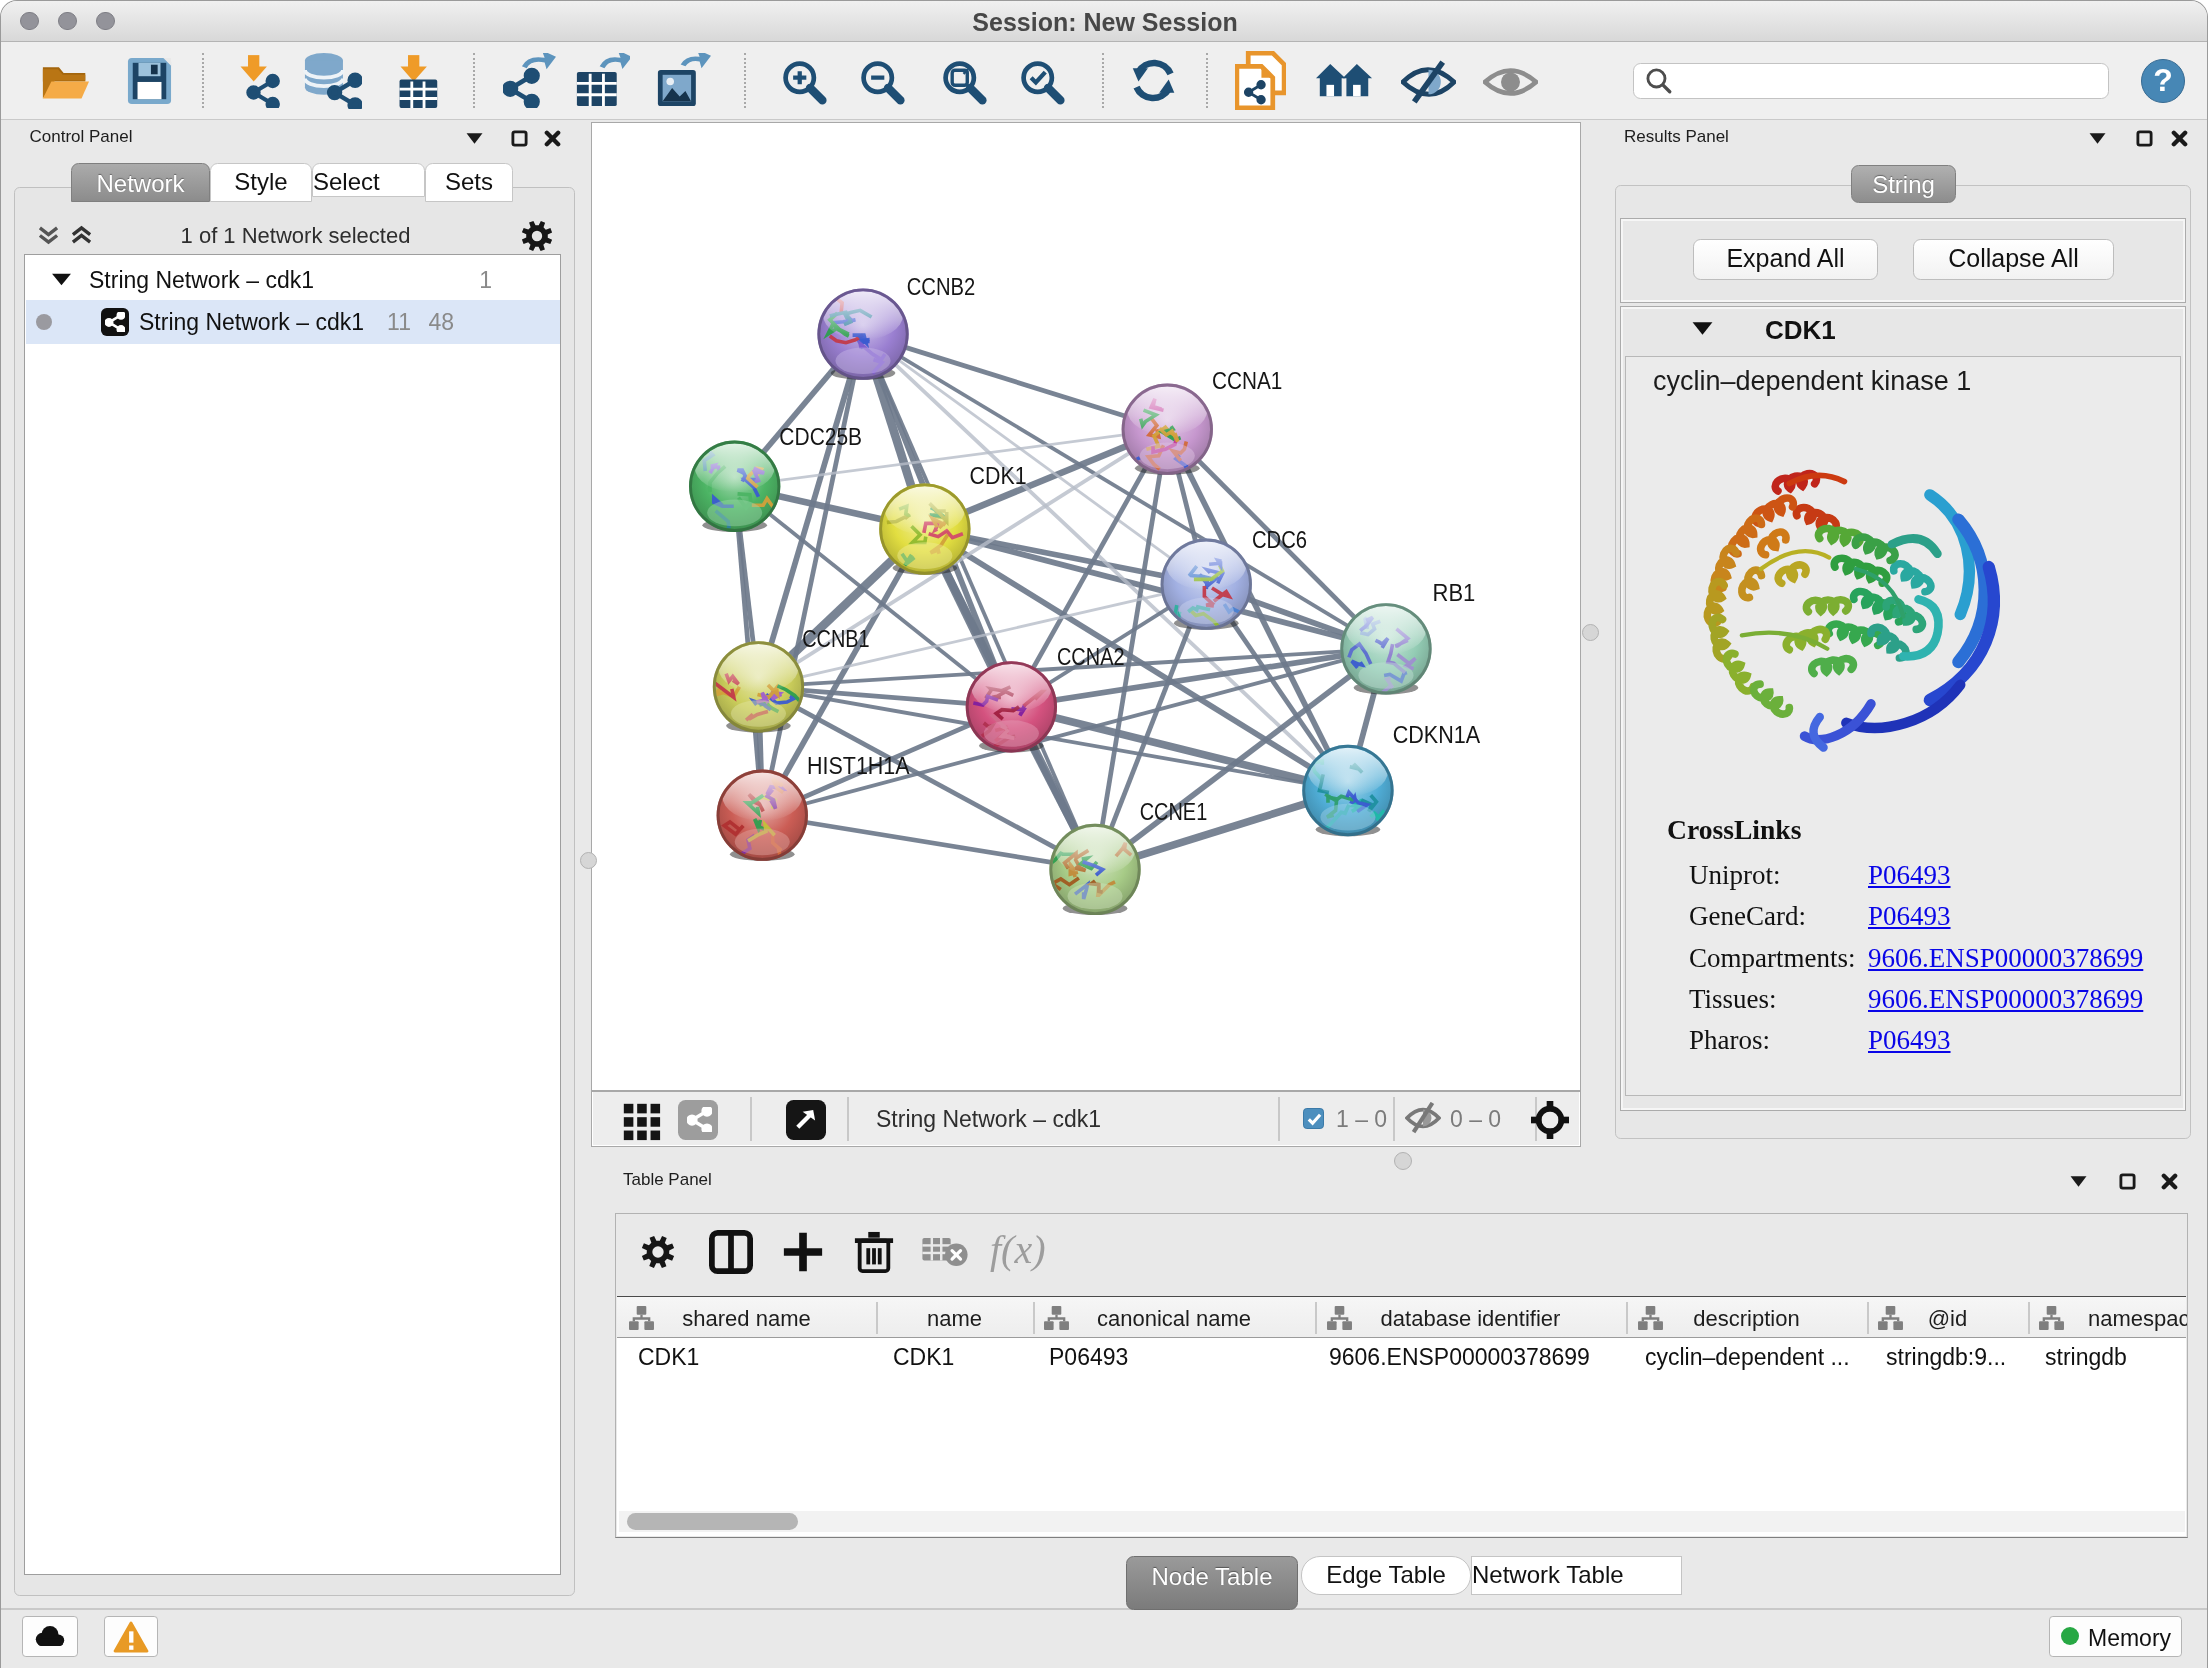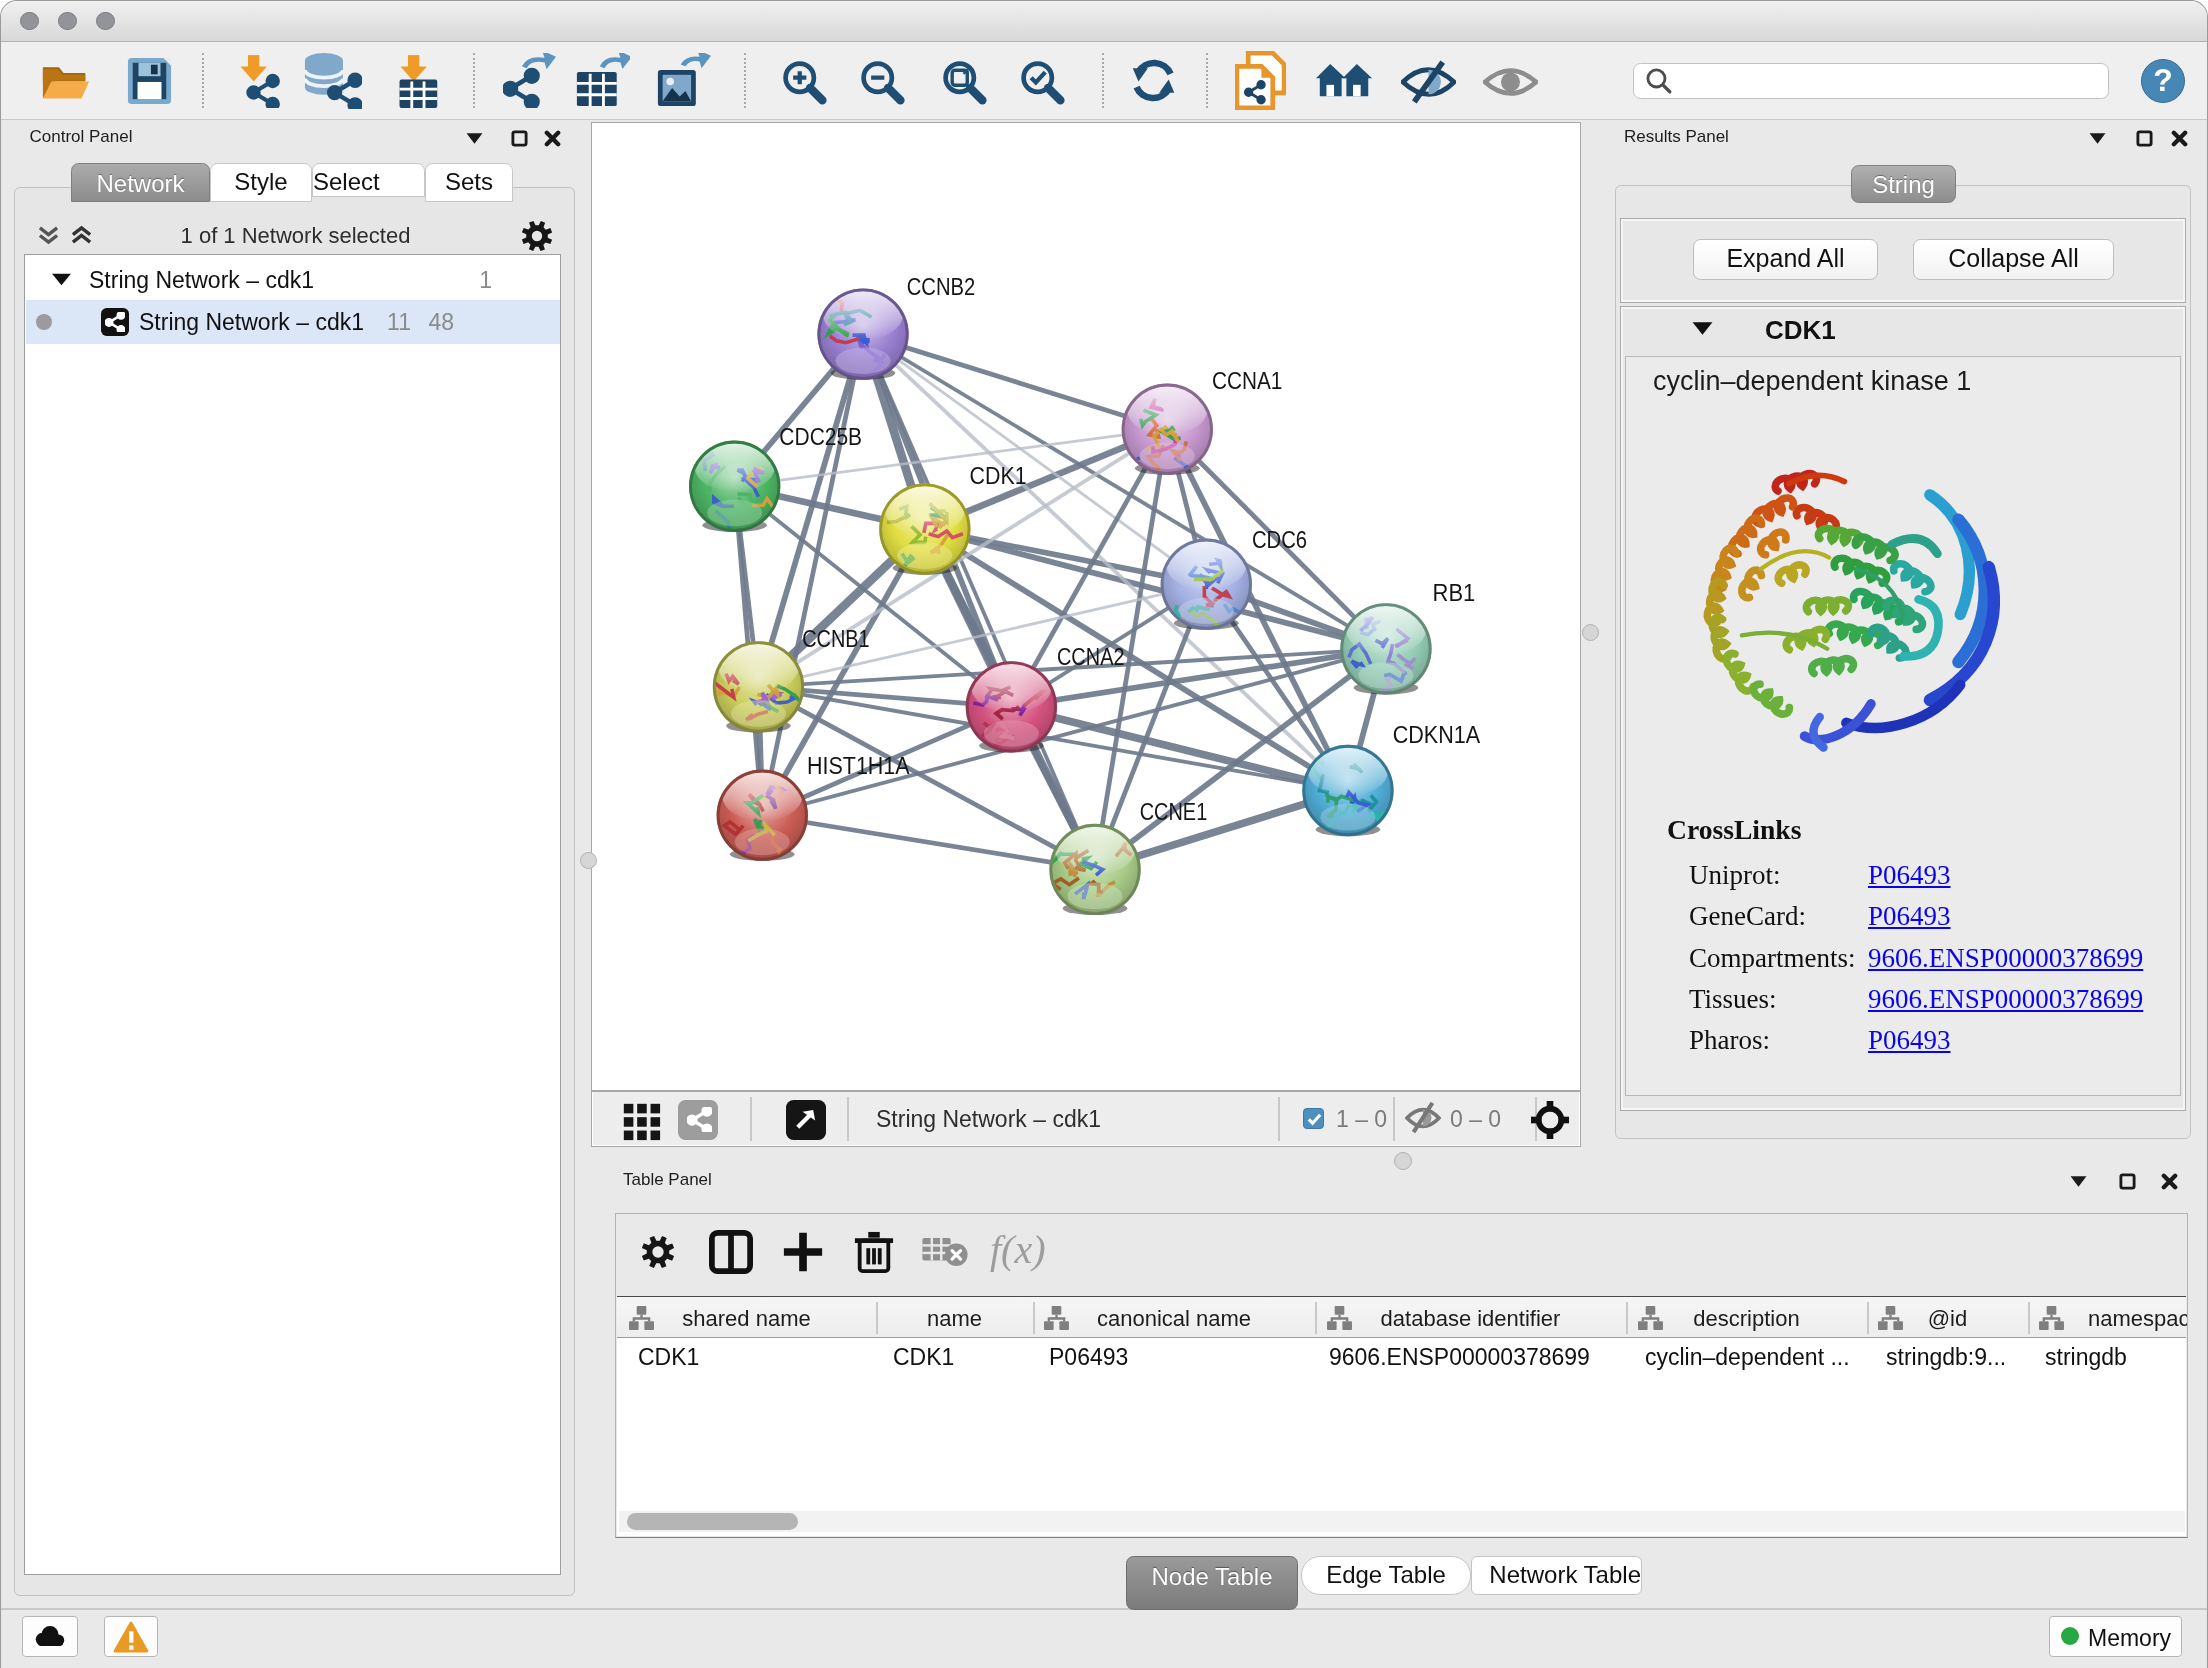--- a/index.html
+++ b/index.html
@@ -8,20 +8,22 @@
 .abs{position:absolute}
 .hdr{font-size:17px;color:#1d1d1d}
 </style></head><body>
 <div id="win">
 
 <div class="abs" style="left:0;top:0;width:2208px;height:41px;
  background:linear-gradient(#f0f0f0,#d8d8d8);border-bottom:1px solid #b4b4b4"></div>
 <div class="abs" style="left:19px;top:10.7px;width:18.5px;height:18.5px;border-radius:50%;background:#93939a;border:1.4px solid #7e7e85"></div>
 <div class="abs" style="left:57px;top:10.7px;width:18.5px;height:18.5px;border-radius:50%;background:#93939a;border:1.4px solid #7e7e85"></div>
 <div class="abs" style="left:95px;top:10.7px;width:18.5px;height:18.5px;border-radius:50%;background:#93939a;border:1.4px solid #7e7e85"></div>
+<div class="abs" style="left:0;top:6.7px;width:2208px;text-align:center;
+ font-size:25px;font-weight:bold;color:#474747">Session: New Session</div>
 <div class="abs" style="left:0;top:41px;width:2208px;height:78px;
  background:#efefef;border-bottom:1px solid #c9c9c9"></div>
 <div class="abs" style="left:201px;top:52px;width:0;height:55px;border-left:2.9px dotted #a8a8a8"></div>
 <div class="abs" style="left:472px;top:52px;width:0;height:55px;border-left:2.9px dotted #a8a8a8"></div>
 <div class="abs" style="left:743px;top:52px;width:0;height:55px;border-left:2.9px dotted #a8a8a8"></div>
 <div class="abs" style="left:1101px;top:52px;width:0;height:55px;border-left:2.9px dotted #a8a8a8"></div>
 <div class="abs" style="left:1205px;top:52px;width:0;height:55px;border-left:2.9px dotted #a8a8a8"></div>
 <svg style="position:absolute;left:39px;top:55px" width="51" height="49" viewBox="0 0 54 52">
       <path d="M3 12 h17 l5 6 h23 v9 H3 Z" fill="#a4660d"></path>
       <path d="M3 45 V14 h16 l5 6 h24 v6 h-32 Z" fill="#b97514"></path>
@@ -902,21 +904,21 @@
 <div class="abs" style="left:892px;top:1343px;font-size:23px;color:#111">CDK1</div>
 <div class="abs" style="left:1048px;top:1343px;font-size:23px;color:#111">P06493</div>
 <div class="abs" style="left:1328px;top:1343px;font-size:23px;color:#111">9606.ENSP00000378699</div>
 <div class="abs" style="left:1644px;top:1343px;font-size:23px;color:#111">cyclin–dependent ...</div>
 <div class="abs" style="left:1885px;top:1343px;font-size:23px;color:#111">stringdb:9...</div>
 <div class="abs" style="left:2044px;top:1343px;font-size:23px;color:#111">stringdb</div>
 <div class="abs" style="left:618px;top:1510px;width:1566px;height:21px;background:#f2f2f2"></div>
 <div class="abs" style="left:626px;top:1512px;width:171px;height:17px;background:#b5b5b5;border-radius:8.6px"></div>
 <div class="abs" style="left:1125px;top:1555px;width:172px;height:54px;background:linear-gradient(#9a9a9a,#7b7b7b);border:1px solid #6f6f6f;border-radius:7.6px;color:#fff;font-size:24px;text-align:center;line-height:39px;text-shadow:0 -1px 1px #555;z-index:4">Node Table</div>
 <div class="abs" style="left:1300px;top:1555px;width:170px;height:39px;background:#fff;border:1.9px solid #c4c4c4;border-radius:19px;color:#111;font-size:24px;text-align:center;line-height:35px;z-index:3">Edge Table</div>
-<div class="abs" style="left:1470px;top:1555px;width:171px;height:39px;background:#fff;border:1.9px solid #c4c4c4;border-radius:6px;color:#111;font-size:24px;text-align:right;line-height:35px;z-index:3">Network Table</div>
+<div class="abs" style="left:1470px;top:1555px;width:211px;height:39px;background:#fff;border:1.9px solid #c4c4c4;border-radius:0;color:#111;font-size:24px;text-align:left;line-height:35px;z-index:3">Network Table</div>
 <div class="abs" style="left:0;top:1607px;width:2208px;height:1.9px;background:#c9c9c9"></div>
 <div class="abs" style="left:21px;top:1615px;width:56px;height:41px;background:#fdfdfd;
  border:1.9px solid #b5b5b5;border-radius:3.8px"></div>
 <svg style="position:absolute;left:31px;top:1624px" width="36" height="23" viewBox="0 0 38 24">
       <g fill="#111">
         <circle cx="11" cy="15" r="7"></circle>
         <circle cx="19" cy="10" r="9"></circle>
         <circle cx="28" cy="16" r="6"></circle>
         <rect x="6" y="14" width="27" height="8" rx="4"></rect>
       </g>

